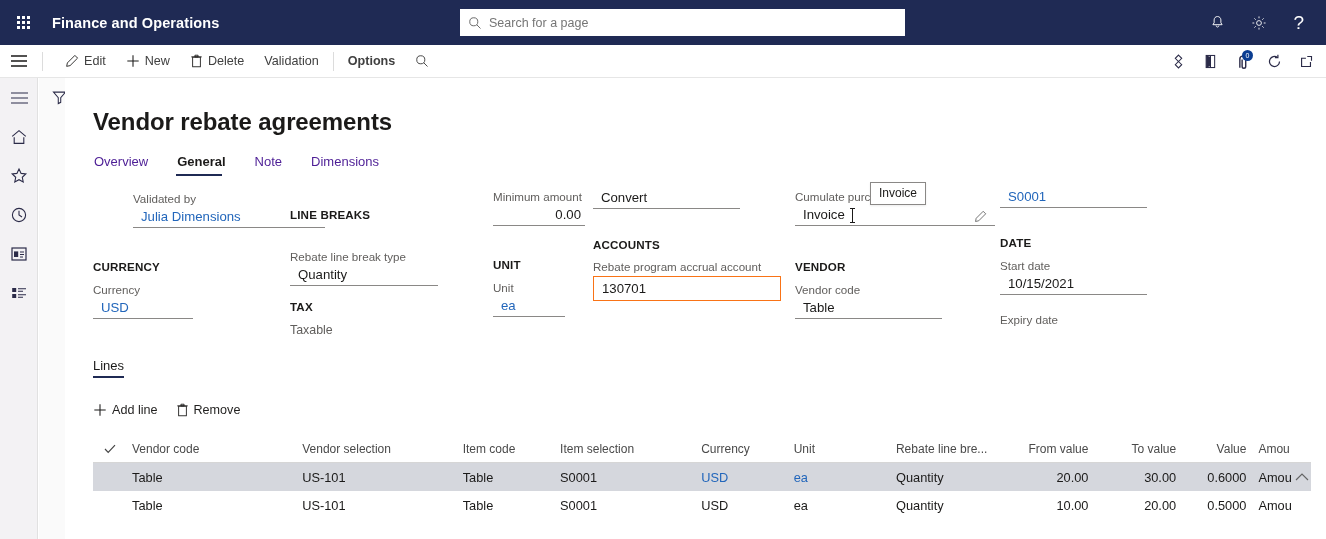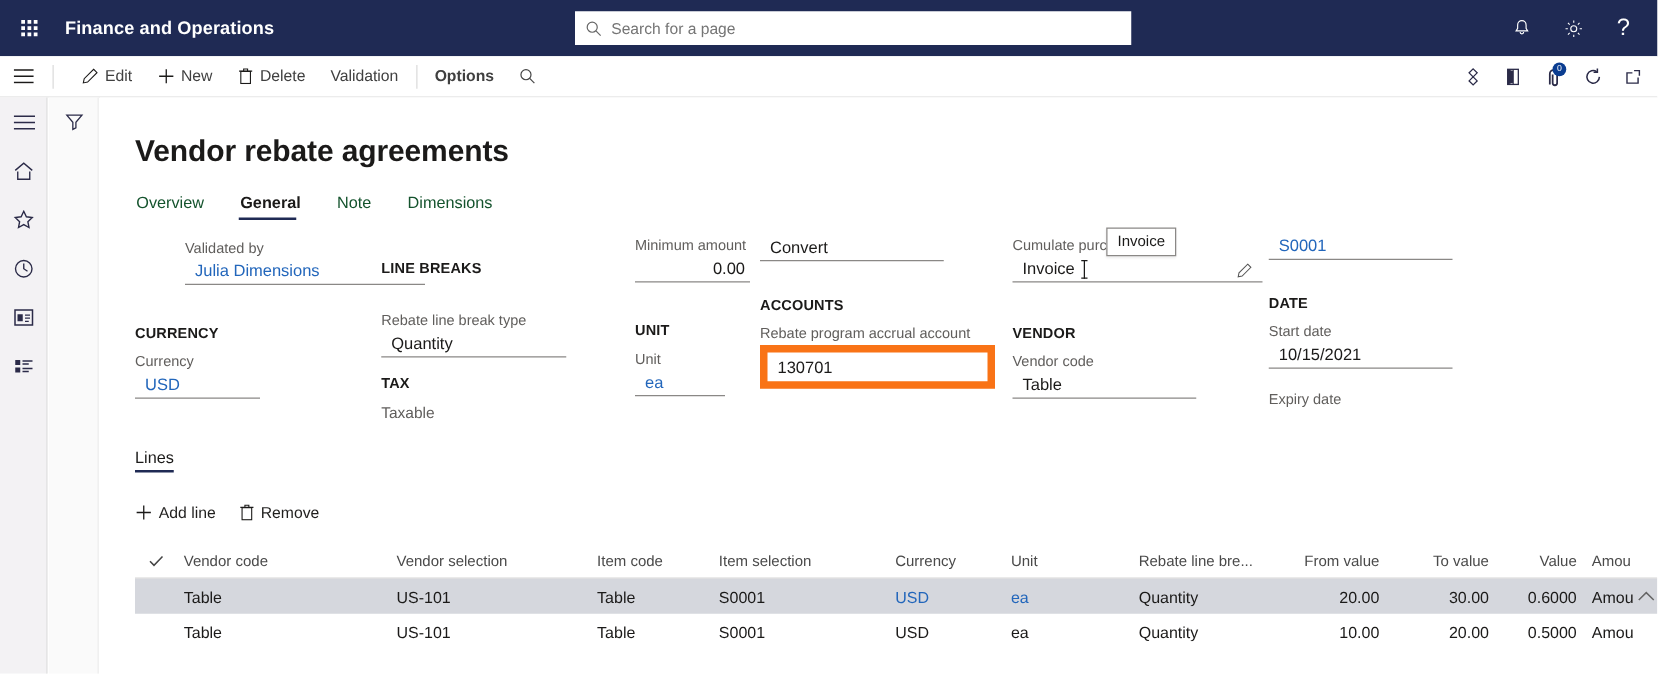--- a/index.html
+++ b/index.html
@@ -92,31 +92,31 @@
     position: absolute; left: 39px; top: 78px; width: 40px; height: 461px;
     background: #fafafa; border-right: 1px solid #ededed;
   }
   .filter-btn {
     width: 40px; height: 38px; display: flex; align-items: center; justify-content: center;
     cursor: pointer;
   }
 
   
   .content {
-    position: absolute; left: 80px; top: 78px; width: 1246px; height: 461px;
+    position: absolute; left: 65px; top: 78px; width: 1246px; height: 461px;
     background: #ffffff; overflow: hidden;
   }
   .page-title {
     position: absolute; left: 28px; top: 30px;
     font-size: 24px; font-weight: bold; color: #1b1a19; letter-spacing: -.1px;
   }
 
   .tabstrip { position: absolute; left: 28px; top: 72px; display: flex; gap: 0; }
   .tab {
-    font-size: 13px; color: #14532d; padding: 4px 12px 7px 1px; margin-right: 16px;
+    font-size: 13px; color: #4c1d95; padding: 4px 12px 7px 1px; margin-right: 16px;
     cursor: pointer; position: relative;
   }
   .tab.active { color: #1b1a19; font-weight: bold; }
   .tab.active::after {
     content: ""; position: absolute; left: 0; right: 16px; bottom: 0;
     height: 2px; background: #1f2a54;
   }
 
   
   .fld { position: absolute; }
@@ -126,21 +126,21 @@
     white-space: nowrap;
   }
   .fld-val {
     font-size: 13.2px; color: #1b1a19; padding: 1px 0 3px 8px;
     border-bottom: 1px solid #8a8886; white-space: nowrap;
   }
   .fld-val.link { color: #2266bb; }
   .fld-val.num { text-align: right; padding-right: 4px; }
   .fld-box {
     font-size: 13.2px; color: #1b1a19; padding: 4px 0 4px 8px;
-    border: 6px solid #f97316; background: #fff; white-space: nowrap;
+    border: 1px solid #f97316; background: #fff; white-space: nowrap;
   }
   .fld-readonly { font-size: 12.4px; color: #605e5c; }
 
   .pencil { position: absolute; right: 8px; top: 4px; }
 
   
   .tooltip {
     position: absolute; background: #ffffff; border: 1px solid #8a8886;
     font-size: 12px; color: #1b1a19; padding: 3px 8px 4px 8px; z-index: 40;
     box-shadow: 0 1px 2px rgba(0,0,0,.08);

